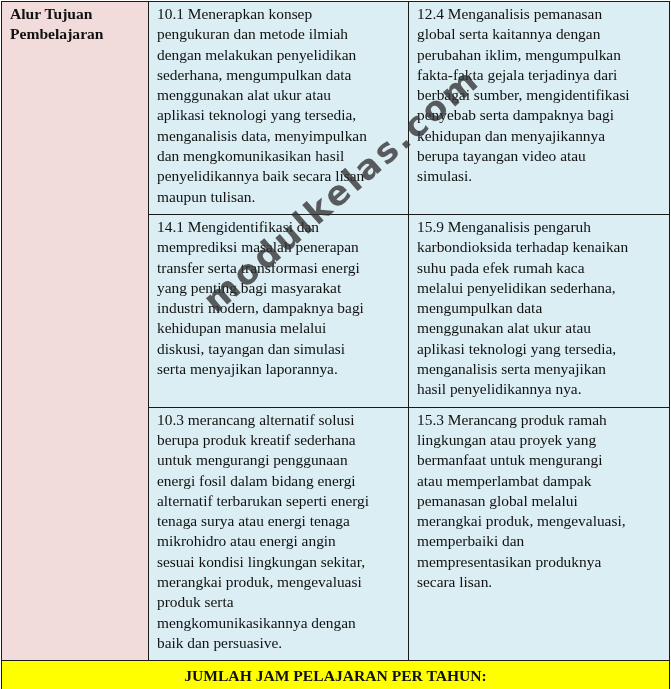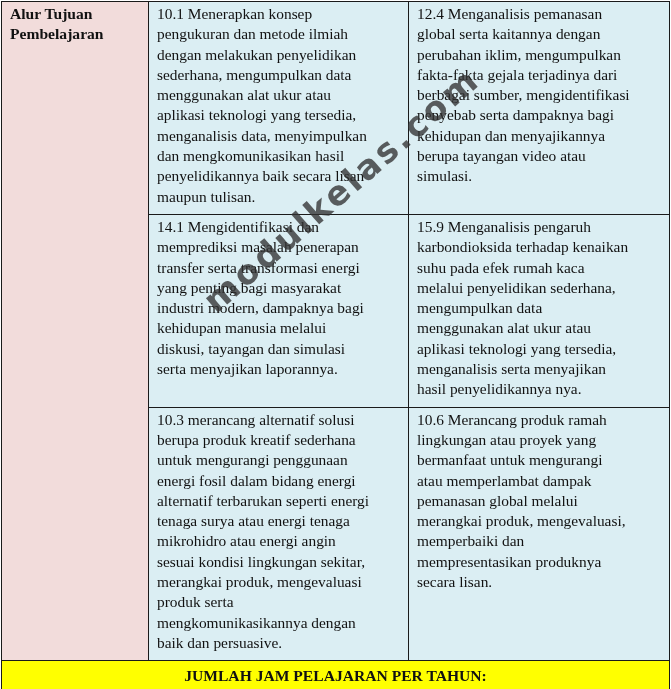--- a/index.html
+++ b/index.html
@@ -118,21 +118,21 @@
 alternatif terbarukan seperti energi
 tenaga surya atau energi tenaga
 mikrohidro atau energi angin
 sesuai kondisi lingkungan sekitar,
 merangkai produk, mengevaluasi
 produk serta
 mengkomunikasikannya dengan
 baik dan persuasive.</div>
       </td>
       <td class="content-cell">
-        <div class="cell-text">10.6 Merancang produk ramah
+        <div class="cell-text">15.3 Merancang produk ramah
 lingkungan atau proyek yang
 bermanfaat untuk mengurangi
 atau memperlambat dampak
 pemanasan global melalui
 merangkai produk, mengevaluasi,
 memperbaiki dan
 mempresentasikan produknya
 secara lisan.</div>
       </td>
     </tr>

